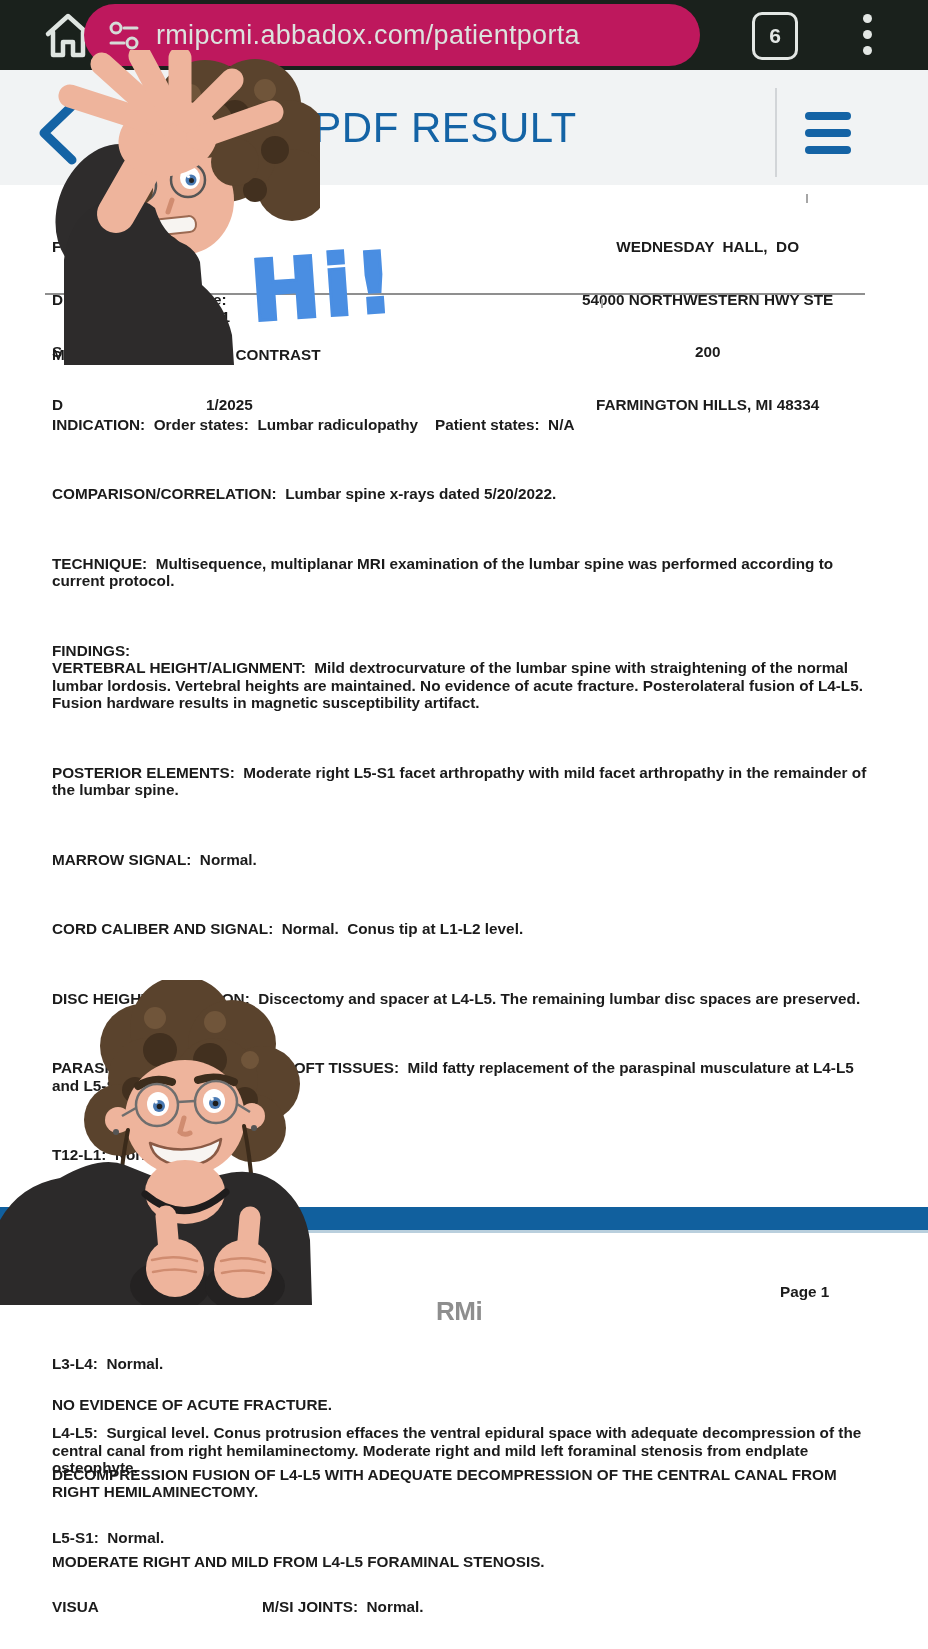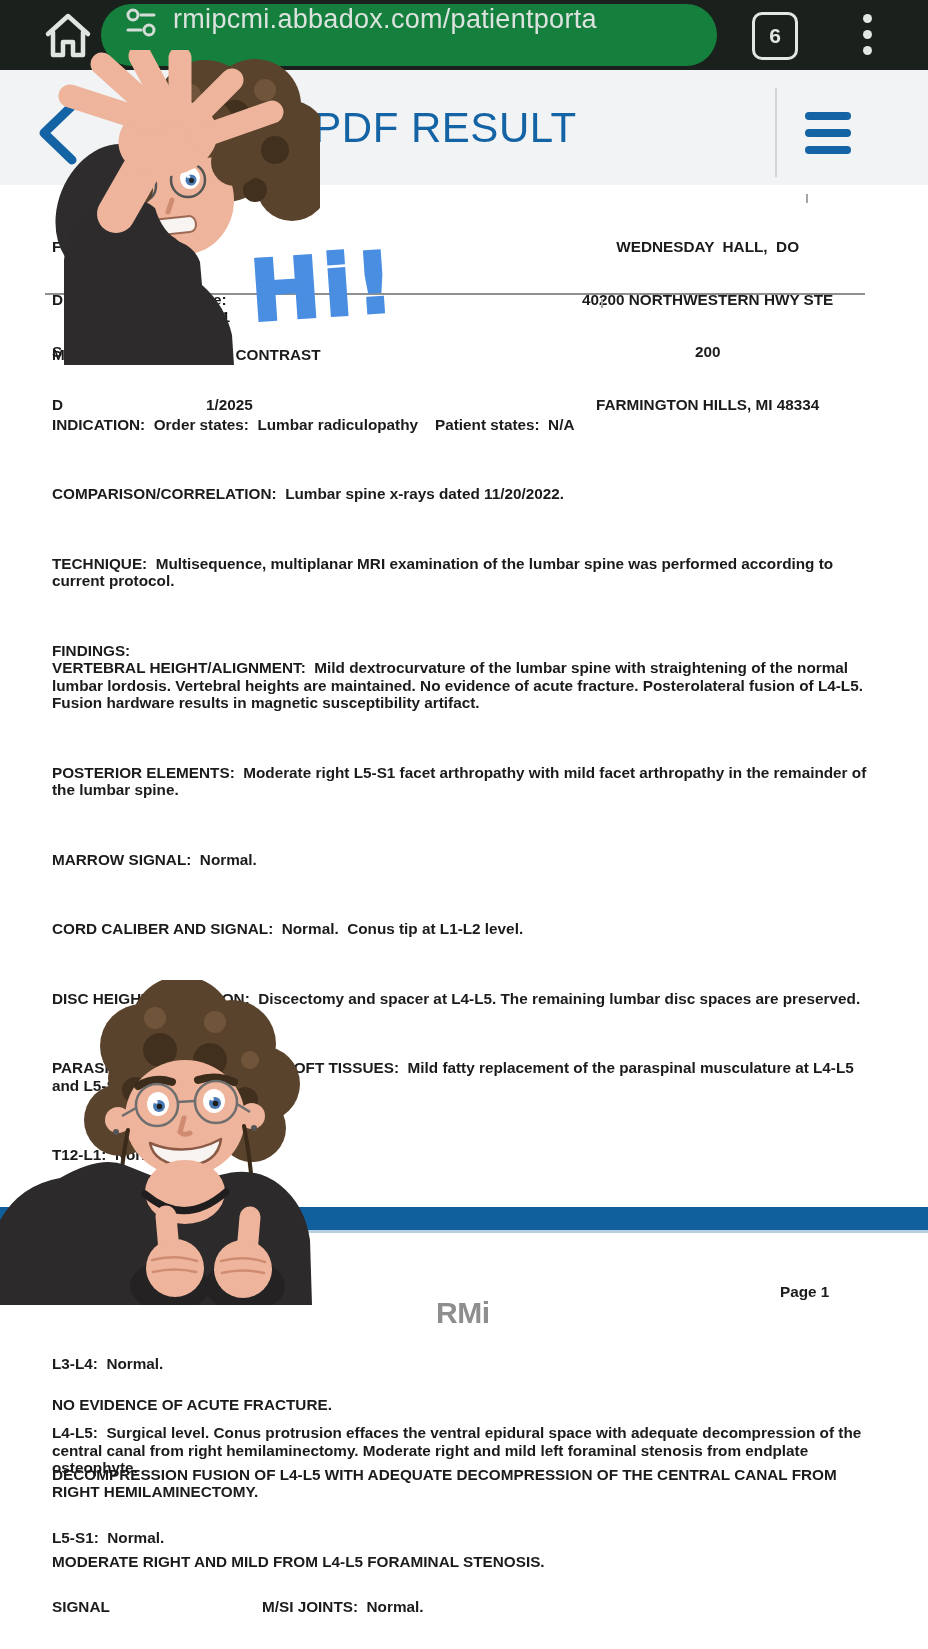--- a/index.html
+++ b/index.html
@@ -2,22 +2,22 @@
 <html style="--accent: #1463a5; --band: #11609e; --hi: #4a8ee2;"><head>
 <meta charset="utf-8">
 <style>
   html,body{margin:0;padding:0;background:#ffffff;}
   #screen{position:relative;width:928px;height:1649px;overflow:hidden;
           background:#ffffff;font-family:"Liberation Sans",sans-serif;}
 
   
   .topbar{position:absolute;left:0;top:0;width:928px;height:70px;background:#1a211c;z-index:10;}
   .home-ic{position:absolute;left:42px;top:9px;}
-  .urlpill{position:absolute;left:101px;top:4px;width:616px;height:62px;border-radius:31px;
-           background:#15803d;display:flex;align-items:flex-start;overflow:hidden;}
+  .urlpill{position:absolute;left:84px;top:4px;width:616px;height:62px;border-radius:31px;
+           background:#be185d;display:flex;align-items:center;overflow:hidden;}
   .tune-ic{flex:0 0 auto;margin-left:22px;}
   .urltxt{margin-left:14px;font-size:27px;color:#dce3de;letter-spacing:.3px;white-space:nowrap;
           overflow:hidden;flex:1 1 auto;
           -webkit-mask-image:linear-gradient(90deg,#000 86%,transparent 98%);
           mask-image:linear-gradient(90deg,#000 86%,transparent 98%);}
   .tabbox{position:absolute;left:752px;top:12px;width:40px;height:42px;border:3px solid #e3e7e4;
           border-radius:10px;display:flex;align-items:center;justify-content:center;
           color:#e3e7e4;font-size:21px;font-weight:700;}
   .dots{position:absolute;left:860px;top:12px;width:12px;height:48px;}
   .dots i{position:absolute;left:3px;width:9px;height:9px;border-radius:50%;background:#e3e7e4;}
@@ -45,21 +45,21 @@
   .tick2{position:absolute;left:601px;top:299px;width:2px;height:9px;background:#a6a6a6;}
   .flow1{position:absolute;left:52px;top:311px;width:828px;}
   .dp{margin:0 0 17px 0;white-space:pre-wrap;}
   .relp{position:relative;}
   .fragb{position:absolute;left:210px;top:0;}
 
   
   .bluebar{position:absolute;left:0;top:1207px;width:928px;height:23px;
            background:var(--band,#11609e);border-bottom:3px solid #b9cfdd;}
   .page2lbl{position:absolute;left:780px;top:1283px;}
-  .rmi{position:absolute;left:436px;top:1296px;font-size:30px;font-weight:700;color:#8e8e8e;
+  .rmi{position:absolute;left:436px;top:1296px;font-size:26px;font-weight:700;color:#8e8e8e;
        letter-spacing:-.5px;font-family:"Liberation Sans",sans-serif;}
   .flow2{position:absolute;left:52px;top:1361px;width:828px;}
 
   
   .avatar1{position:absolute;left:40px;top:50px;z-index:60;}
   .avatar2{position:absolute;left:0px;top:980px;z-index:60;}
   .hi{position:absolute;left:250px;top:238px;z-index:55;font-size:84px;font-weight:700;
       color:var(--hi,#4a8ee2);-webkit-text-stroke:3px var(--hi,#4a8ee2);
       letter-spacing:3px;transform:rotate(-4deg);font-family:"DejaVu Sans",sans-serif;}
 </style>
@@ -106,47 +106,47 @@
   </div>
 
   <div class="pat-left doc">
     <div class="ln"><span>F</span></div>
     <div class="ln"><span>D</span><span class="fb">e: 41</span></div>
     <div class="ln"><span>S</span></div>
     <div class="ln"><span>D</span><span class="fb4">1/2025</span></div>
   </div>
   <div class="prov doc">
     <div>WEDNESDAY  HALL,  DO</div>
-    <div>40200 NORTHWESTERN HWY STE</div>
+    <div>54000 NORTHWESTERN HWY STE</div>
     <div>200</div>
     <div>FARMINGTON HILLS, MI 48334</div>
   </div>
   <div class="hrule"></div>
   <div class="tick1"></div>
   <div class="tick2"></div>
 
   <div class="flow1 doc">
     <p class="dp">MRI LUMBAR SPINE WO CONTRAST</p>
     <p class="dp">INDICATION:  Order states:  Lumbar radiculopathy    Patient states:  N/A</p>
-    <p class="dp">COMPARISON/CORRELATION:  Lumbar spine x-rays dated 11/20/2022.</p>
+    <p class="dp">COMPARISON/CORRELATION:  Lumbar spine x-rays dated 5/20/2022.</p>
     <p class="dp">TECHNIQUE:  Multisequence, multiplanar MRI examination of the lumbar spine was performed according to current protocol.</p>
     <p class="dp">FINDINGS:
 VERTEBRAL HEIGHT/ALIGNMENT:  Mild dextrocurvature of the lumbar spine with straightening of the normal lumbar lordosis. Vertebral heights are maintained. No evidence of acute fracture. Posterolateral fusion of L4-L5. Fusion hardware results in magnetic susceptibility artifact.</p>
     <p class="dp">POSTERIOR ELEMENTS:  Moderate right L5-S1 facet arthropathy with mild facet arthropathy in the remainder of the lumbar spine.</p>
     <p class="dp">MARROW SIGNAL:  Normal.</p>
     <p class="dp">CORD CALIBER AND SIGNAL:  Normal.  Conus tip at L1-L2 level.</p>
     <p class="dp">DISC HEIGHT/HYDRATION:  Discectomy and spacer at L4-L5. The remaining lumbar disc spaces are preserved.</p>
     <p class="dp">PARASPINAL/PREVERTEBRAL SOFT TISSUES:  Mild fatty replacement of the paraspinal musculature at L4-L5 and L5-S1.</p>
     <p class="dp">T12-L1:  Normal.</p>
     <p class="dp">L1-L2:  Normal.</p>
     <p class="dp">L2-L3:  Normal.</p>
     <p class="dp">L3-L4:  Normal.</p>
     <p class="dp">L4-L5:  Surgical level. Conus protrusion effaces the ventral epidural space with adequate decompression of the central canal from right hemilaminectomy. Moderate right and mild left foraminal stenosis from endplate osteophyte.</p>
     <p class="dp">L5-S1:  Normal.</p>
-    <p class="dp relp"><span>SIGNAL</span><span class="fragb">M/SI JOINTS:  Normal.</span></p>
+    <p class="dp relp"><span>VISUA</span><span class="fragb">M/SI JOINTS:  Normal.</span></p>
     
     
   </div>
 
   <div class="bluebar"></div>
   <div class="page2lbl doc">Page 1</div>
   <div class="rmi">RMi</div>
 
   <div class="flow2 doc">
     <p class="dp">NO EVIDENCE OF ACUTE FRACTURE.</p>

